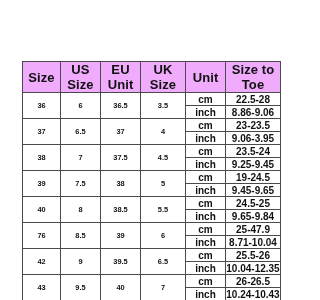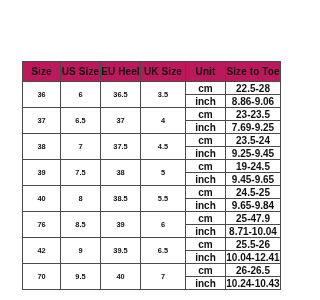--- a/index.html
+++ b/index.html
@@ -31,23 +31,23 @@
   table.size-chart th {
     border: 1px solid #4a4a4a;
     text-align: center;
     vertical-align: middle;
     font-weight: bold;
     color: #111111;
     padding: 0;
   }
 
   thead th {
-    background: #be185d;
+    background: #f0abfc;
     color: #111111;
-    font-size: 10px;
+    font-size: 13px;
     height: 19px;
     letter-spacing: 0.1px;
   }
 
   tbody td {
     font-size: 7.4px;
     background: #ffffff;
   }
 
   td.size-cell {
@@ -78,21 +78,21 @@
       <col class="c-us">
       <col class="c-eu">
       <col class="c-uk">
       <col class="c-unit">
       <col class="c-heel">
     </colgroup>
     <thead>
       <tr>
         <th>Size</th>
         <th>US Size</th>
-        <th>EU Heel</th>
+        <th>EU Unit</th>
         <th>UK Size</th>
         <th>Unit</th>
         <th>Size to Toe</th>
       </tr>
     </thead>
     <tbody id="table-body">
         <tr>
           <td class="size-cell" rowspan="2">36</td>
           <td class="size-cell" rowspan="2">6</td>
           <td class="size-cell" rowspan="2">36.5</td>
@@ -107,21 +107,21 @@
         <tr>
           <td class="size-cell" rowspan="2">37</td>
           <td class="size-cell" rowspan="2">6.5</td>
           <td class="size-cell" rowspan="2">37</td>
           <td class="size-cell" rowspan="2">4</td>
           <td class="unit-cell">cm</td>
           <td class="range-cell">23-23.5</td>
         </tr>
         <tr>
           <td class="unit-cell">inch</td>
-          <td class="range-cell">7.69-9.25</td>
+          <td class="range-cell">9.06-3.95</td>
         </tr>
         <tr>
           <td class="size-cell" rowspan="2">38</td>
           <td class="size-cell" rowspan="2">7</td>
           <td class="size-cell" rowspan="2">37.5</td>
           <td class="size-cell" rowspan="2">4.5</td>
           <td class="unit-cell">cm</td>
           <td class="range-cell">23.5-24</td>
         </tr>
         <tr>
@@ -167,24 +167,24 @@
         <tr>
           <td class="size-cell" rowspan="2">42</td>
           <td class="size-cell" rowspan="2">9</td>
           <td class="size-cell" rowspan="2">39.5</td>
           <td class="size-cell" rowspan="2">6.5</td>
           <td class="unit-cell">cm</td>
           <td class="range-cell">25.5-26</td>
         </tr>
         <tr>
           <td class="unit-cell">inch</td>
-          <td class="range-cell">10.04-12.41</td>
+          <td class="range-cell">10.04-12.35</td>
         </tr>
         <tr>
-          <td class="size-cell" rowspan="2">70</td>
+          <td class="size-cell" rowspan="2">43</td>
           <td class="size-cell" rowspan="2">9.5</td>
           <td class="size-cell" rowspan="2">40</td>
           <td class="size-cell" rowspan="2">7</td>
           <td class="unit-cell">cm</td>
           <td class="range-cell">26-26.5</td>
         </tr>
         <tr>
           <td class="unit-cell">inch</td>
           <td class="range-cell">10.24-10.43</td>
         </tr>

